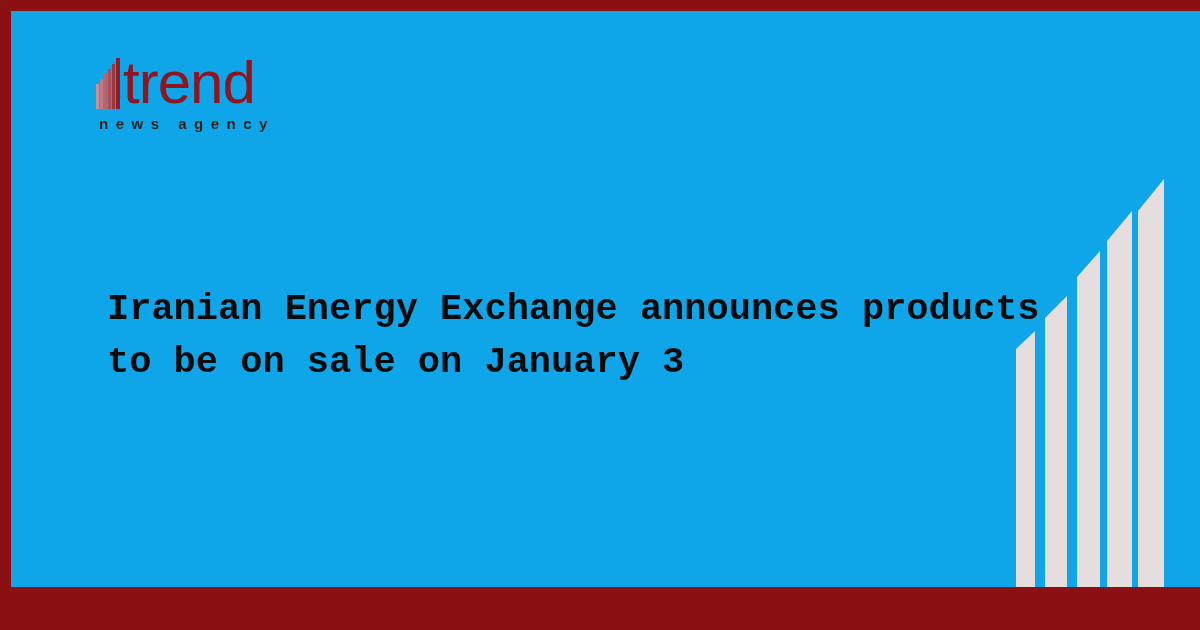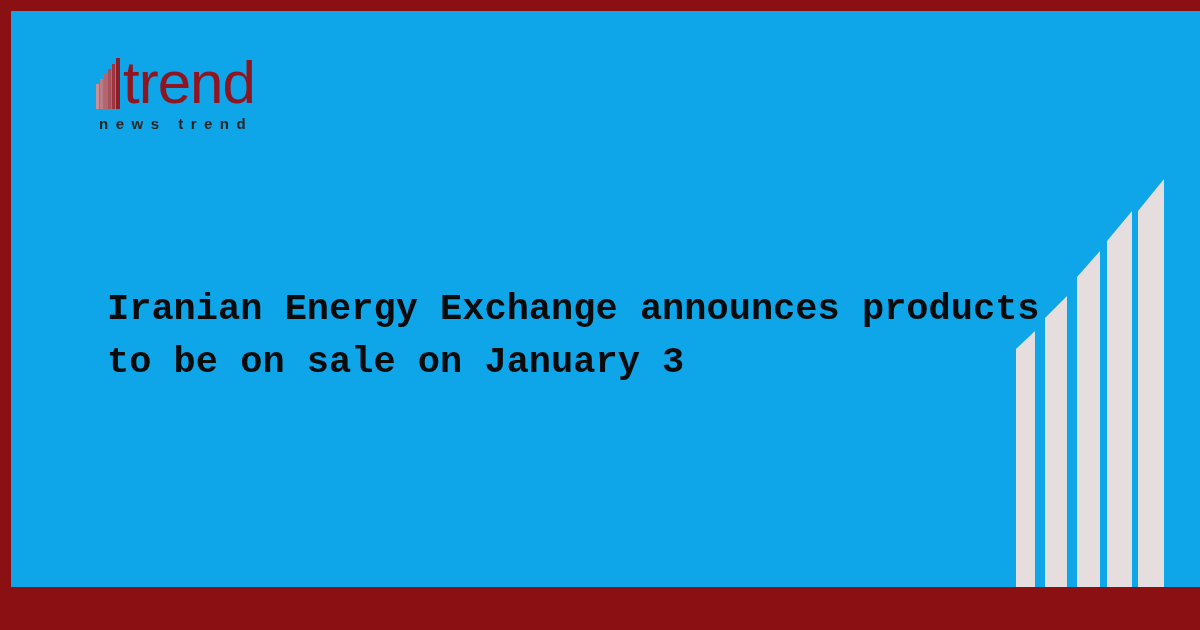--- a/index.html
+++ b/index.html
@@ -132,18 +132,18 @@
       <div class="logo-mark">
         <span class="lm lm1"></span>
         <span class="lm lm2"></span>
         <span class="lm lm3"></span>
         <span class="lm lm4"></span>
         <span class="lm lm5"></span>
         <span class="lm lm6"></span>
       </div>
       <div class="logo-word">trend</div>
     </div>
-    <div class="logo-tag">news trend</div>
+    <div class="logo-tag">news agency</div>
   </div>
 
   <div class="headline">Iranian Energy Exchange announces products to be on sale on January 3</div>
 
 </div>
 
 </body></html>

